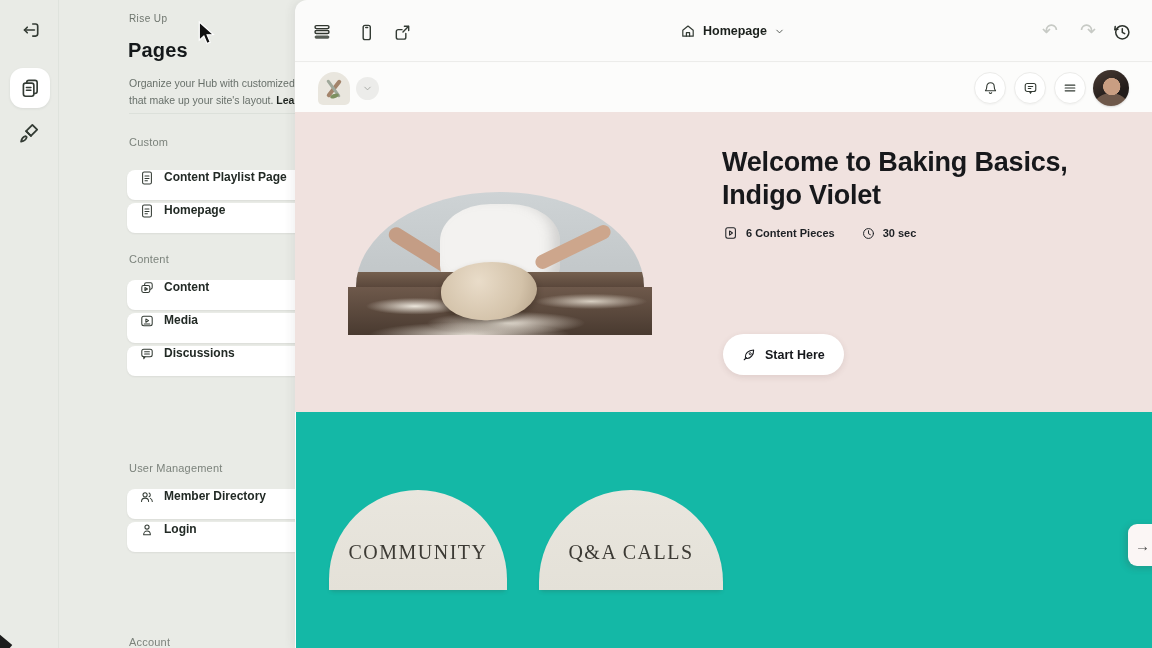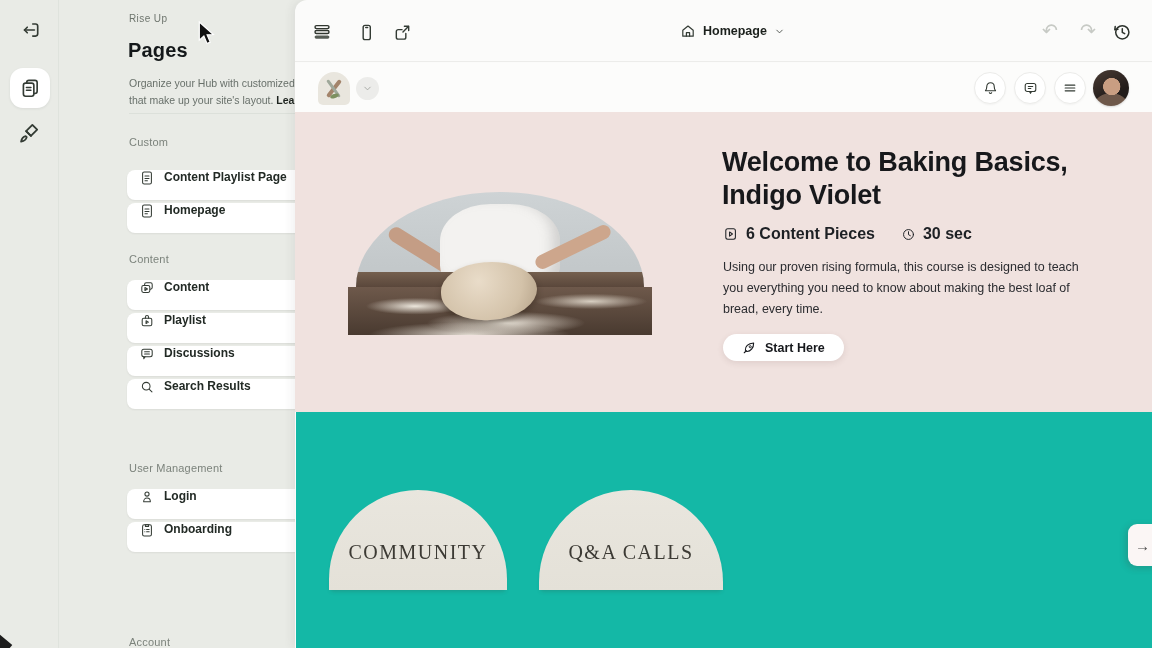--- a/index.html
+++ b/index.html
@@ -76,23 +76,23 @@
                   radial-gradient(80px 11px at 80% 30%, rgba(235,228,215,.85), rgba(235,228,215,0) 70%),
                   radial-gradient(140px 18px at 40% 100%, rgba(243,237,227,.9), rgba(243,237,227,0) 72%),
                   linear-gradient(180deg,#6e594b,#493a30); }
   .dough { position:absolute; left:146px; top:150px; width:96px; height:58px;
            background:radial-gradient(circle at 40% 32%, #e9dcc9, #d3c2a9 62%, #b5a289 95%);
            border-radius:48% 52% 50% 50%; transform:rotate(-4deg); box-shadow:0 4px 6px rgba(40,28,18,.35); }
 
   .hero-title { position:absolute; left:427px; top:34px; width:380px; font-size:27px; line-height:33px;
                 font-weight:700; color:#17181b; letter-spacing:-.2px; }
   .hero-meta { position:absolute; left:428px; top:113px; display:flex; gap:26px; align-items:center; }
-  .meta-item { display:flex; gap:7px; align-items:center; font-size:16px; font-weight:600; color:#1d2024; }
+  .meta-item { display:flex; gap:7px; align-items:center; font-size:11px; font-weight:600; color:#1d2024; }
   .hero-desc { position:absolute; left:428px; top:145px; width:376px; font-size:12.5px; line-height:21px; color:#2b2c30; }
-  .cta { position:absolute; left:428px; top:222px; height:27px; padding:0 19px; background:#fff; border-radius:21px;
+  .cta { position:absolute; left:428px; top:222px; height:41px; padding:0 19px; background:#fff; border-radius:21px;
          display:flex; align-items:center; gap:8px; box-shadow:0 2px 6px rgba(90,60,55,.12);text-align:right; }
   .cta .lbl { font-size:12.5px; font-weight:700; color:#16181c; }
 
   
   .arches-bg { position:absolute; left:1px; top:412px; width:857px; height:236px; background:#14b8a6; }
   .arch { position:absolute; top:490px; height:100px; background:linear-gradient(180deg,#e9e6de,#e4e1d8);
           border-radius:92px 92px 0 0; display:flex; align-items:flex-end; justify-content:center;
           padding-bottom:26px; box-shadow:0 3px 4px -2px rgba(60,55,45,.25); }
   .arch .lbl { font-family:"Liberation Serif", serif; font-size:20px; letter-spacing:1.5px; color:#3c3a34; white-space:nowrap; }
 
@@ -181,59 +181,52 @@
     <div class="item-card">
       <svg class="ic ic-thin" width="16" height="16" viewBox="0 0 20 20">
         <rect x="7" y="3.5" width="9.5" height="8" rx="2"></rect>
         <rect x="3.5" y="7" width="10" height="8.5" rx="2" fill="#fff"></rect>
         <path d="M7.4 9.3 l3.2 1.9 -3.2 1.9 z"></path>
       </svg>
       <span class="lbl">Content</span>
     </div>
     <div class="item-card">
       <svg class="ic ic-thin" width="16" height="16" viewBox="0 0 20 20">
-        <rect x="4" y="6.5" width="12" height="9.5" rx="2"></rect>
-          <path d="M8 6.5 V5.2 a2 2 0 0 1 4 0 v1.3"></path>
-        <path d="M8.8 9.6 l3 1.8 -3 1.8 z"></path>
-      </svg>
-      <span class="lbl">Playlist</span>
+        <rect x="3.5" y="4" width="13" height="12" rx="2.5"></rect>
+          <path d="M8.6 7.4 l3.4 2.1 -3.4 2.1 z"></path>
+          <path d="M6.5 13.8 h7"></path>
+      </svg>
+      <span class="lbl">Media</span>
     </div>
     <div class="item-card">
       <svg class="ic ic-thin" width="16" height="16" viewBox="0 0 20 20">
         <rect x="3.5" y="4" width="13" height="9.5" rx="2.5"></rect>
           <path d="M7 7.2 h6 M7 10 h6"></path>
           <path d="M7.6 13.5 L6 16 v-2.5"></path>
       </svg>
       <span class="lbl">Discussions</span>
     </div>
-    <div class="item-card">
-      <svg class="ic ic-thin" width="16" height="16" viewBox="0 0 20 20">
-        <circle cx="9" cy="9" r="4.8"></circle>
-          <path d="M12.6 12.6 L16.2 16.2"></path>
-      </svg>
-      <span class="lbl">Search Results</span>
-    </div>
   </div>
 
   <div class="abs sec-label" style="left:70px; top:462px;">User Management</div>
   <div class="abs item-list" style="top:489px;">
     <div class="item-card">
       <svg class="ic ic-thin" width="16" height="16" viewBox="0 0 20 20">
+        <circle cx="7.6" cy="7.3" r="2.6"></circle>
+          <path d="M3.2 15.5 c0-2.6 2-4.1 4.4-4.1 s4.4 1.5 4.4 4.1"></path>
+        <path d="M12.6 5 a2.6 2.6 0 0 1 0 4.7 M14.2 11.7 c1.5 .7 2.4 2 2.4 3.8"></path>
+      </svg>
+      <span class="lbl">Member Directory</span>
+    </div>
+    <div class="item-card">
+      <svg class="ic ic-thin" width="16" height="16" viewBox="0 0 20 20">
         <circle cx="10" cy="6.3" r="2.6"></circle>
           <path d="M5.8 16 c0-3.1 1.9-4.7 4.2-4.7 s4.2 1.6 4.2 4.7 z"></path>
       </svg>
       <span class="lbl">Login</span>
-    </div>
-    <div class="item-card">
-      <svg class="ic ic-thin" width="16" height="16" viewBox="0 0 20 20">
-        <rect x="4.5" y="3.5" width="11" height="14" rx="2"></rect>
-          <path d="M8 3.5 h4 v2 h-4 z"></path>
-        <path d="M7.3 9.3 h.01 M9.5 9.3 h3.2 M7.3 12.3 h.01 M9.5 12.3 h3.2"></path>
-      </svg>
-      <span class="lbl">Onboarding</span>
     </div>
   </div>
 
   <div class="abs sec-label" style="left:70px; top:636px;">Account</div>
 </div>
 
 <div class="abs canvas">
 
   <div class="topbar">
     <div class="tb-ic" style="left:16px;">
@@ -336,21 +329,20 @@
         <span>6 Content Pieces</span>
       </div>
       <div class="meta-item">
         <svg class="ic ic-thin" width="15" height="15" viewBox="0 0 20 20" style="stroke:#1d2024;">
           <circle cx="10" cy="10" r="6.6"></circle>
             <path d="M10 6.3 v3.9 l2.5 1.4"></path>
         </svg>
         <span>30 sec</span>
       </div>
     </div>
-    <div class="hero-desc">Using our proven rising formula, this course is designed to teach you everything you need to know about making the best loaf of bread, every time.</div>
     <div class="cta">
       <svg width="15" height="15" viewBox="0 0 20 20">
         <path d="M4.5 13.5 C4 9 8 4.5 15.5 4 C15.8 10.5 11 15.5 6.5 15.3 Z" fill="none" stroke="#16181c" stroke-width="1.5" stroke-linejoin="round"></path>
         <circle cx="11" cy="9" r="1.4" fill="none" stroke="#16181c" stroke-width="1.2"></circle>
         <path d="M3 17 l2.6-2.6" stroke="#16181c" stroke-width="1.5" stroke-linecap="round"></path>
       </svg>
       <span class="lbl">Start Here</span>
     </div>
   </div>
 

